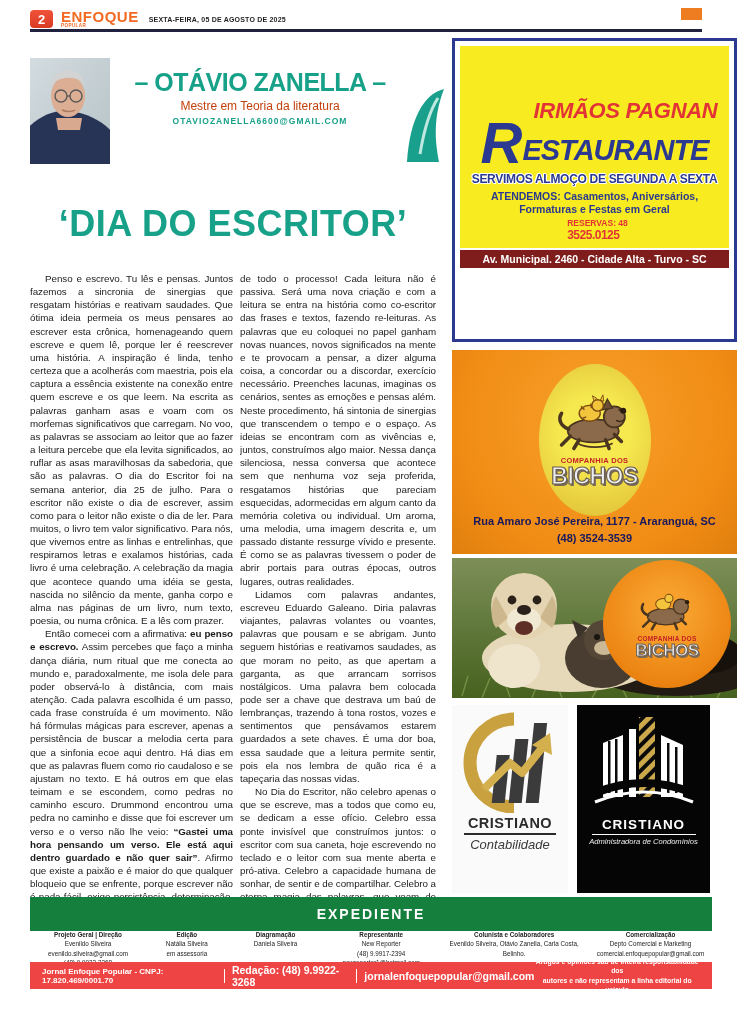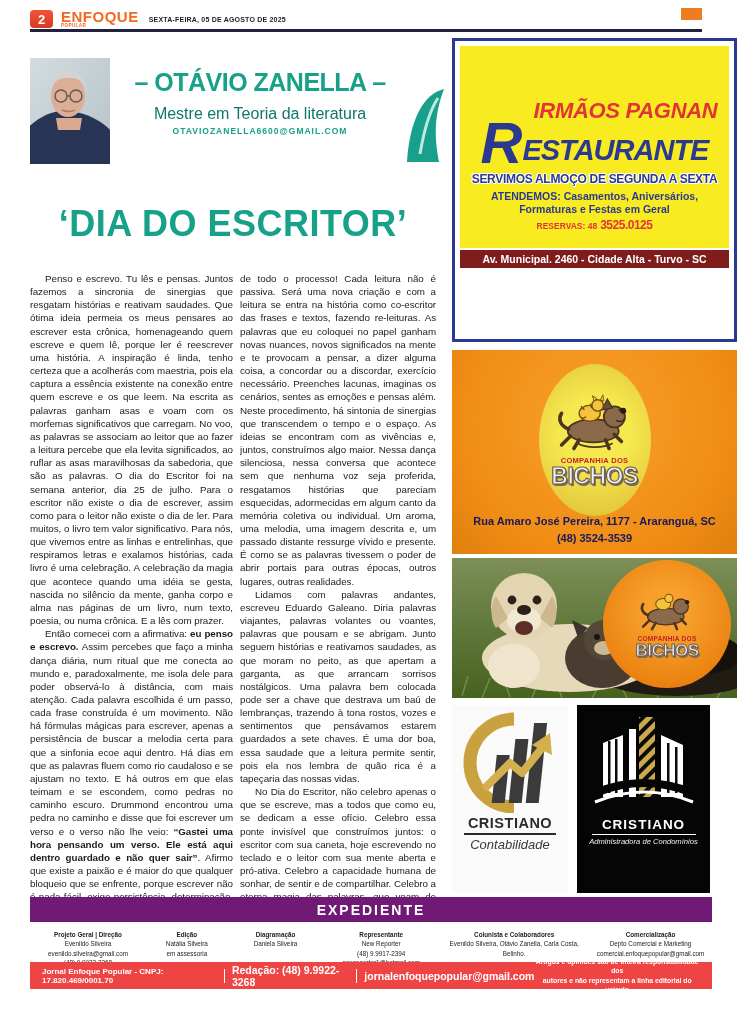--- a/index.html
+++ b/index.html
@@ -14,21 +14,21 @@
   .brand .t { color:#f26a21; font-weight:800; font-size:15px; letter-spacing:.5px; }
   .brand .b { color:#f26a21; font-weight:800; font-size:4.6px; letter-spacing:.4px; }
   .edition-date { margin-left:10px; font-size:7px; font-weight:700; color:#1e1e1e; letter-spacing:.2px; }
   .header-rule { position:absolute; left:30px; top:29px; width:672px; height:3px; background:#20203f; }
   .corner-mark { position:absolute; left:681px; top:8px; width:21px; height:12px; background:#ee7d21; }
 
   
   .author-photo { position:absolute; left:30px; top:58px; width:80px; height:106px; overflow:hidden; }
   .author-center { position:absolute; left:112px; top:68px; width:296px; text-align:center; }
   .author-name { color:#17a189; font-weight:800; font-size:25px; letter-spacing:-.5px; white-space:nowrap; }
-  .author-title { color:#0f766e; font-size:16px; margin-top:8px; }
+  .author-title { color:#c2410c; font-size:12px; margin-top:2px; }
   .author-email { color:#17a189; font-size:8.5px; font-weight:700; letter-spacing:1px; margin-top:3px; }
   .sail { position:absolute; left:402px; top:86px; width:46px; height:80px; }
 
   
   .article-title { position:absolute; left:30px; top:203px; width:406px; text-align:center; color:#17a189; font-size:36px; font-weight:800; letter-spacing:.5px; }
   .col { position:absolute; top:272px; height:640px; overflow:hidden; font-size:9.8px; line-height:13.15px; color:#1c1c1c; text-align:justify; letter-spacing:-.05px; }
   .col1 { left:30px;  width:203px; }
   .col2 { left:240px; width:196px; }
   .col p { text-indent:15px; }
   .col p.cont { text-indent:0; }
@@ -36,21 +36,21 @@
   
   .ad-rest { position:absolute; left:452px; top:38px; width:285px; height:304px; background:#fff; border:3px solid #2b3990; }
   .ad-rest .yellow { position:absolute; left:5px; right:5px; top:5px; height:202px; background:#f8ec20; display:flex; flex-direction:column; align-items:center; }
   .rest-brand { margin-top:52px; width:100%; text-align:center; padding-left:62px; color:#e23337; font-weight:900; font-style:italic; font-size:22px; letter-spacing:-.3px; }
   .rest-name { display:flex; align-items:flex-end; margin-top:-6px; color:#2b3990; font-style:italic; font-weight:900; }
   .rest-name .big-r { font-size:58px; line-height:.85; }
   .rest-name .rest { font-size:29px; letter-spacing:-1px; line-height:1.15; }
   .rest-banner { margin-top:5px; color:#2b3990; font-weight:900; font-size:12px; letter-spacing:-.3px;
     text-shadow:1px 0 #fff,-1px 0 #fff,0 1px #fff,0 -1px #fff,1px 1px #fff,-1px -1px #fff; }
   .rest-services { margin-top:4px; text-align:center; color:#2b3990; font-weight:800; font-size:10.5px; line-height:1.2; }
-  .rest-reservas { margin-top:3px; display:flex; align-items:baseline; color:#e23337; font-weight:900; }
+  .rest-reservas { margin-top:3px; display:flex; align-items:baseline; color:#e23337; font-weight:900;flex-direction:column; }
   .rest-reservas .lbl { font-size:8.5px; }
   .rest-reservas .phone { font-size:12px; margin-left:3px; letter-spacing:-.5px; }
   .rest-addr { position:absolute; left:5px; right:5px; top:209px; height:18px; background:#7f1d1d; color:#fff; font-weight:700; font-size:10.5px; display:flex; align-items:center; justify-content:center; white-space:nowrap; }
 
   
   .ad-bichos { position:absolute; left:452px; top:350px; width:285px; height:204px; background:radial-gradient(circle at 50% 35%, #f8a02b 0%, #f08c14 70%, #e07f0e 100%); }
   .bichos-oval { position:absolute; left:50%; top:14px; transform:translateX(-50%); width:112px; height:152px; border-radius:50%;
     background:radial-gradient(circle at 50% 45%, #f6e84f 35%, #e4c93c 80%, #d3b52e 100%); display:flex; flex-direction:column; align-items:center; justify-content:center; }
   .bichos-top { color:#c42127; font-weight:900; font-size:7.5px; letter-spacing:.3px; margin-top:2px; white-space:nowrap; }
   .bichos-name { font-weight:900; font-size:23px; letter-spacing:-.5px; color:#eceff1; -webkit-text-stroke:1.2px #6b5d4f; text-shadow:1.5px 1.5px 0 #7a6a58; line-height:1; }
@@ -70,21 +70,21 @@
   .ad-contab { position:absolute; left:452px; top:705px; width:116px; height:188px; background:#fafafa; display:flex; flex-direction:column; align-items:center; }
   .contab-name { color:#2b2b2b; font-weight:800; font-size:14.5px; letter-spacing:.5px; margin-top:2px; }
   .contab-line { width:92px; height:1.5px; background:#2b2b2b; margin:2px 0; }
   .contab-sub { color:#3a3a3a; font-style:italic; font-size:13px; }
   .ad-admin { position:absolute; left:577px; top:705px; width:133px; height:188px; background:#050505; display:flex; flex-direction:column; align-items:center; }
   .admin-name { color:#fff; font-weight:800; font-size:13.5px; letter-spacing:1px; margin-top:2px; }
   .admin-line { width:104px; height:1px; background:#fff; margin:2px 0; }
   .admin-sub { color:#eee; font-style:italic; font-size:7.6px; }
 
   
-  .exp-bar { position:absolute; left:30px; top:897px; width:682px; height:25px; background:#701a75; color:#fff; display:flex; align-items:center; justify-content:center; font-size:14px; font-weight:700; letter-spacing:2px; }
+  .exp-bar { position:absolute; left:30px; top:897px; width:682px; height:34px; background:#15803d; color:#fff; display:flex; align-items:center; justify-content:center; font-size:14px; font-weight:700; letter-spacing:2px; }
   .staff { position:absolute; left:30px; top:930px; width:682px; display:flex; }
   .staff .scol { text-align:center; font-size:6.3px; line-height:1.5; color:#222; padding:0 4px; }
   .staff .scol .h { font-weight:800; }
   .sc1{width:17%} .sc2{width:12%} .sc3{width:14%} .sc4{width:17%} .sc5{width:22%} .sc6{width:18%}
 
   
   .foot-bar { position:absolute; left:30px; top:962px; width:682px; height:27px; background:#ef4444; color:#fff; display:flex; align-items:center; padding:0 12px; }
   .foot-left { display:flex; align-items:center; gap:7px; }
   .foot-left .f1 { font-size:8px; font-weight:700; }
   .foot-left .f2, .foot-left .f3 { font-size:10.5px; font-weight:700; }

